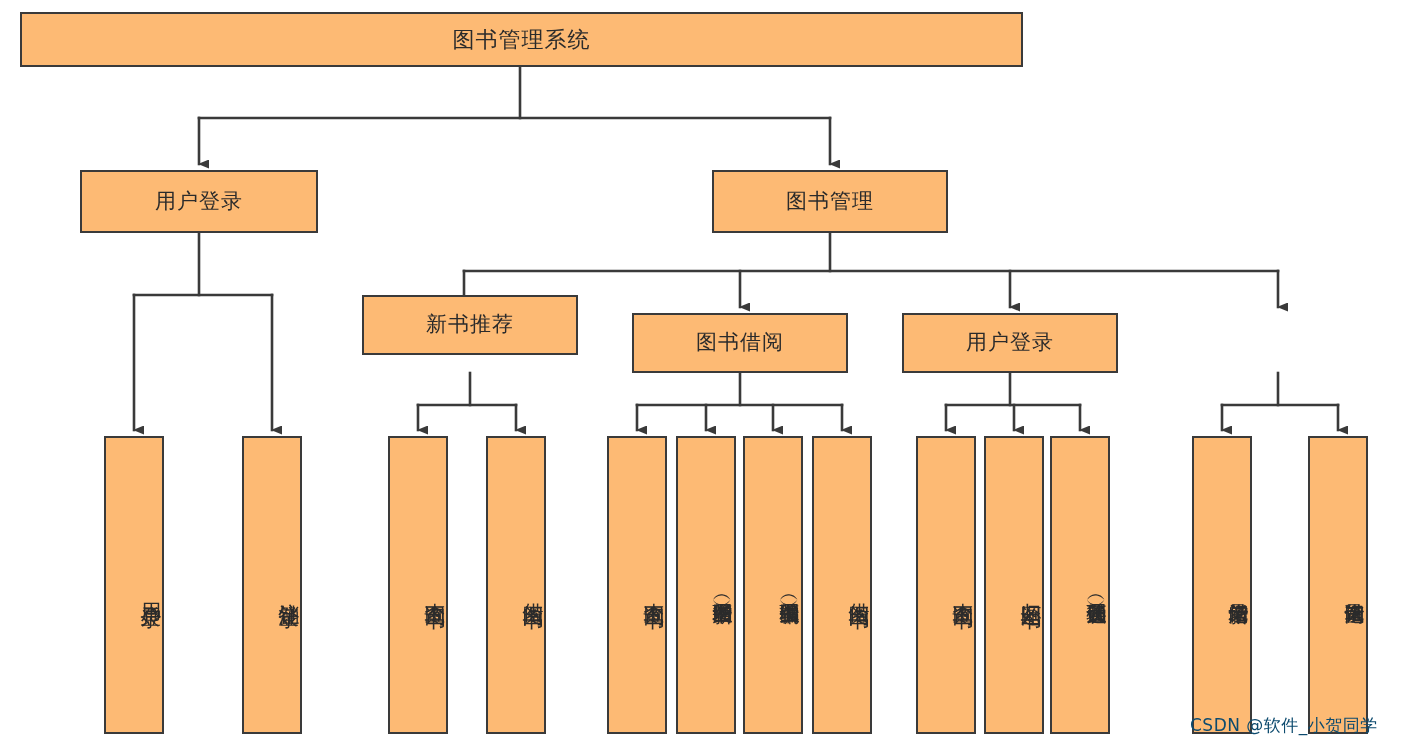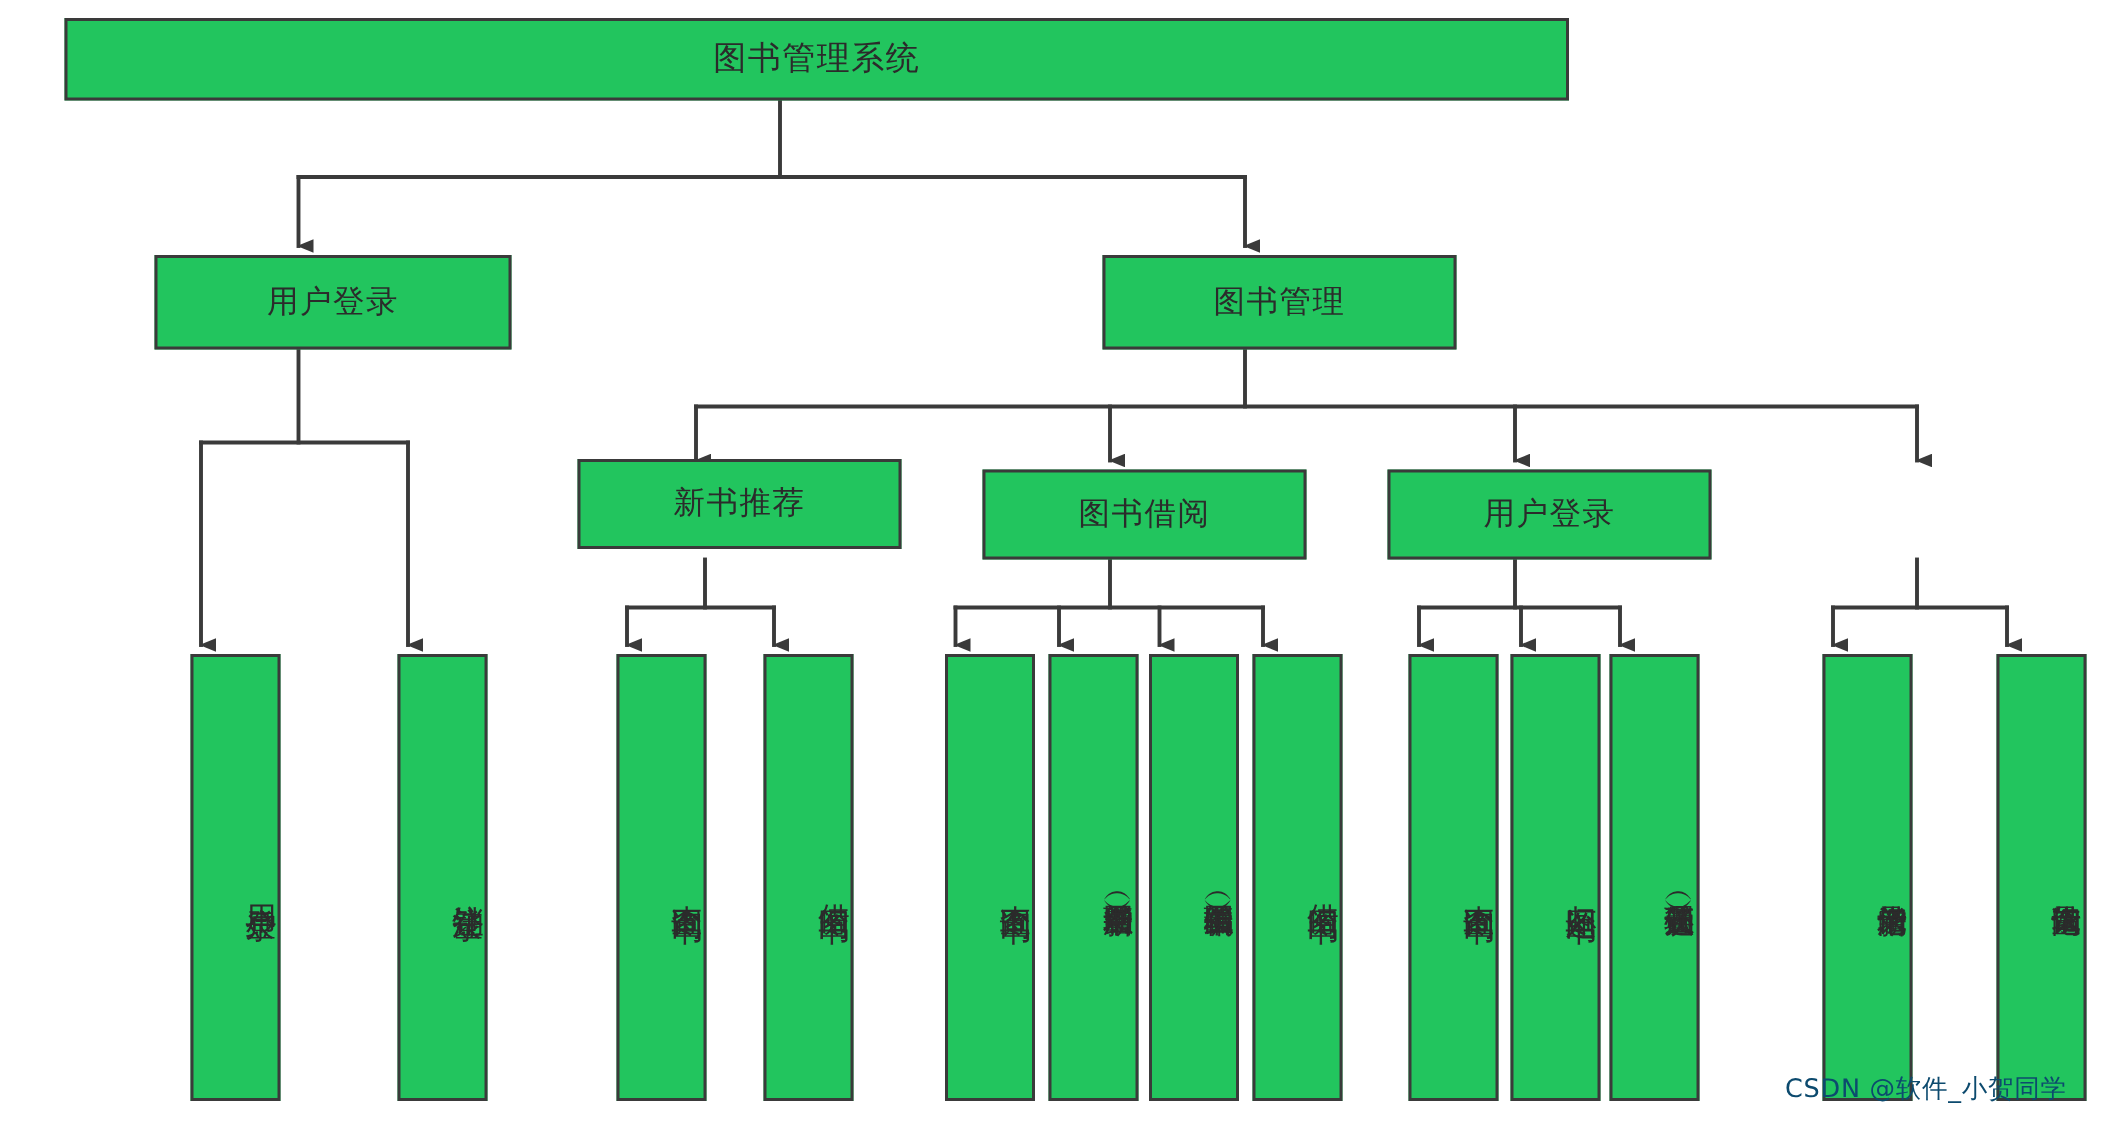--- a/index.html
+++ b/index.html
@@ -22,27 +22,26 @@
     position: absolute;
     left: 0;
     top: 0;
     width: 1405px;
     height: 747px;
   }
   .node {
     position: absolute;
     box-sizing: border-box;
     border: 2.5px solid #3a3a3a;
-    background: #22c55e;
+    background: #fdba74;
     display: flex;
     align-items: center;
     justify-content: center;
     color: #2b2b2b;
     line-height: 1.14;
-    margin-left: 23px;
   }
   .node.horiz {
     font-size: 21px;
     letter-spacing: 1px;
     text-align: center;
   }
   .node.root {
     font-size: 22px;
   }
   .node.vert {
@@ -134,21 +133,21 @@
     <span class="node-label">图书管理系统</span>
   </div>
 
   <div class="node horiz" style="left:80px; top:170px; width:238px; height:63px;">
     <span class="node-label">用户登录</span>
   </div>
   <div class="node horiz" style="left:712px; top:170px; width:236px; height:63px;align-items:center;">
     <span class="node-label">图书管理</span>
   </div>
 
-  <div class="node horiz" style="left:362px; top:306px; width:216px; height:60px;">
+  <div class="node horiz" style="left:362px; top:295px; width:216px; height:60px;">
     <span class="node-label">新书推荐</span>
   </div>
   <div class="node horiz" style="left:632px; top:313px; width:216px; height:60px;">
     <span class="node-label">图书借阅</span>
   </div>
   <div class="node horiz" style="left:902px; top:313px; width:216px; height:60px;">
     <span class="node-label">用户登录</span>
   </div>
 
   <div class="node vert" style="left:104px; top:436px; width:60px; height:298px;">

